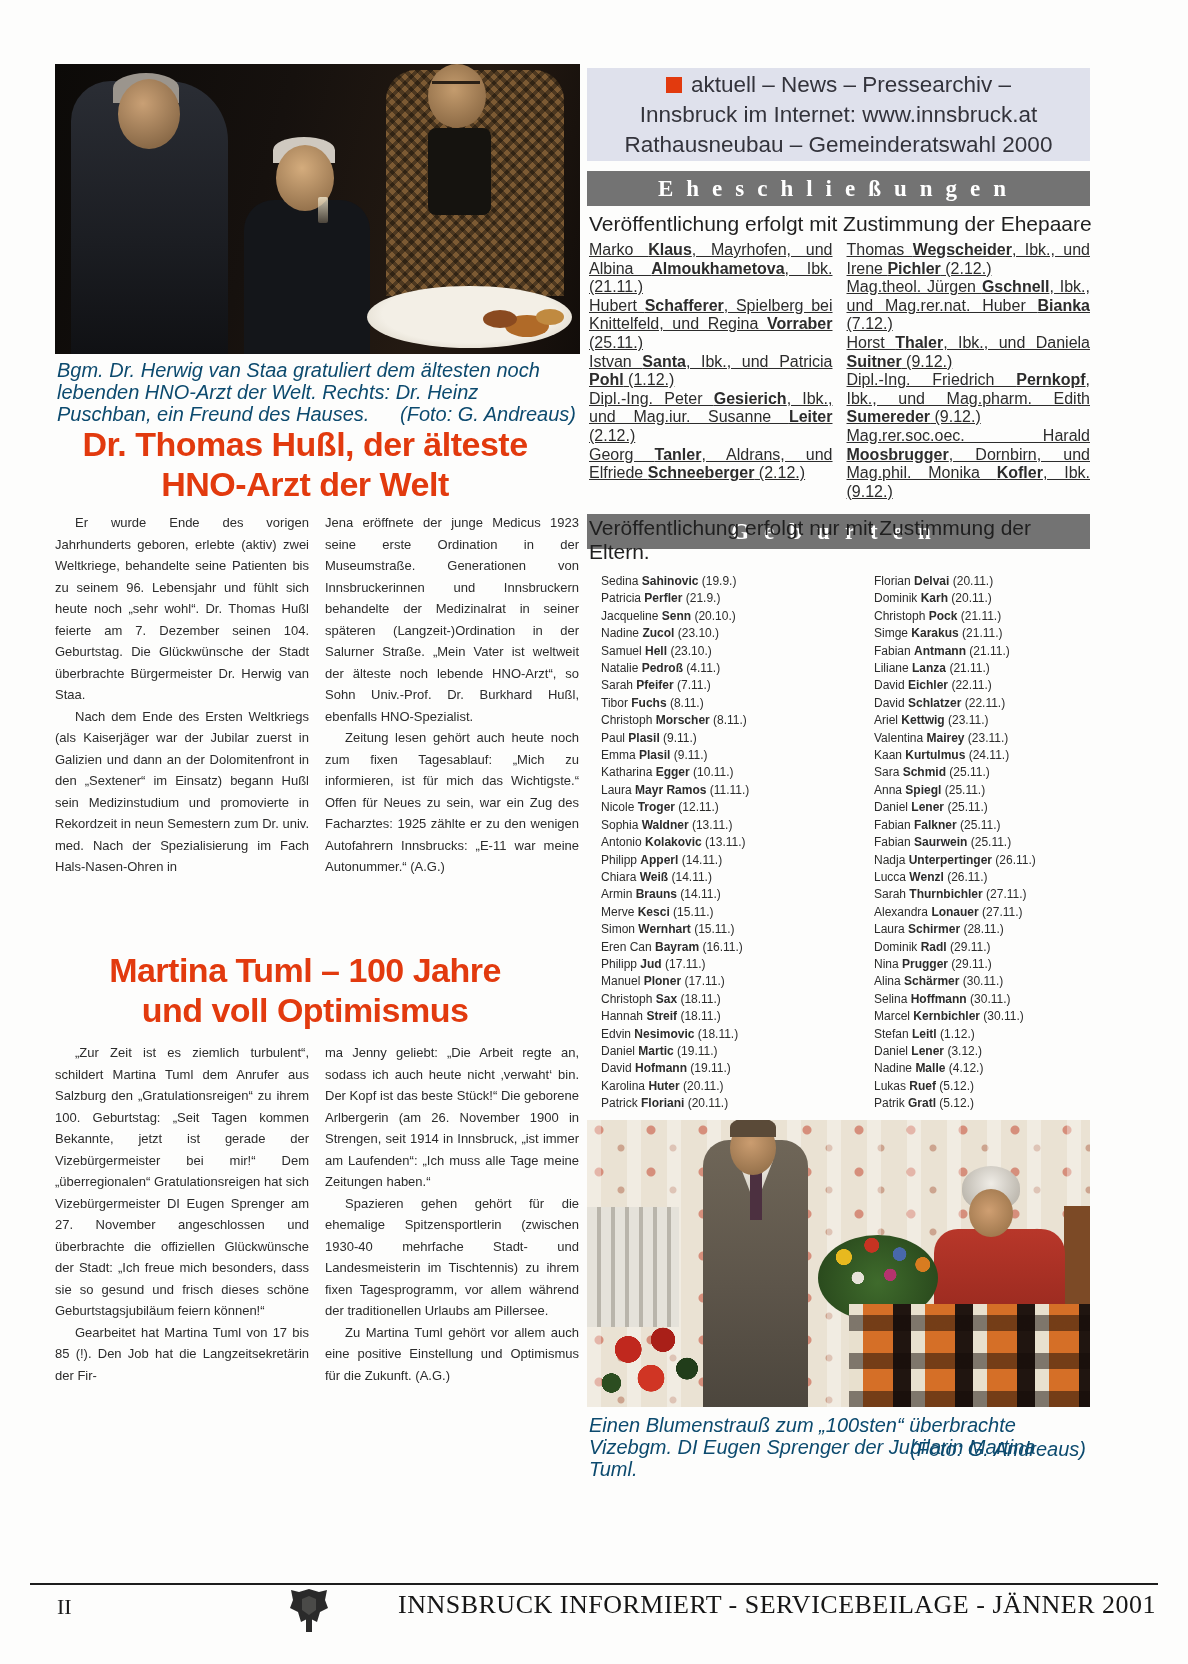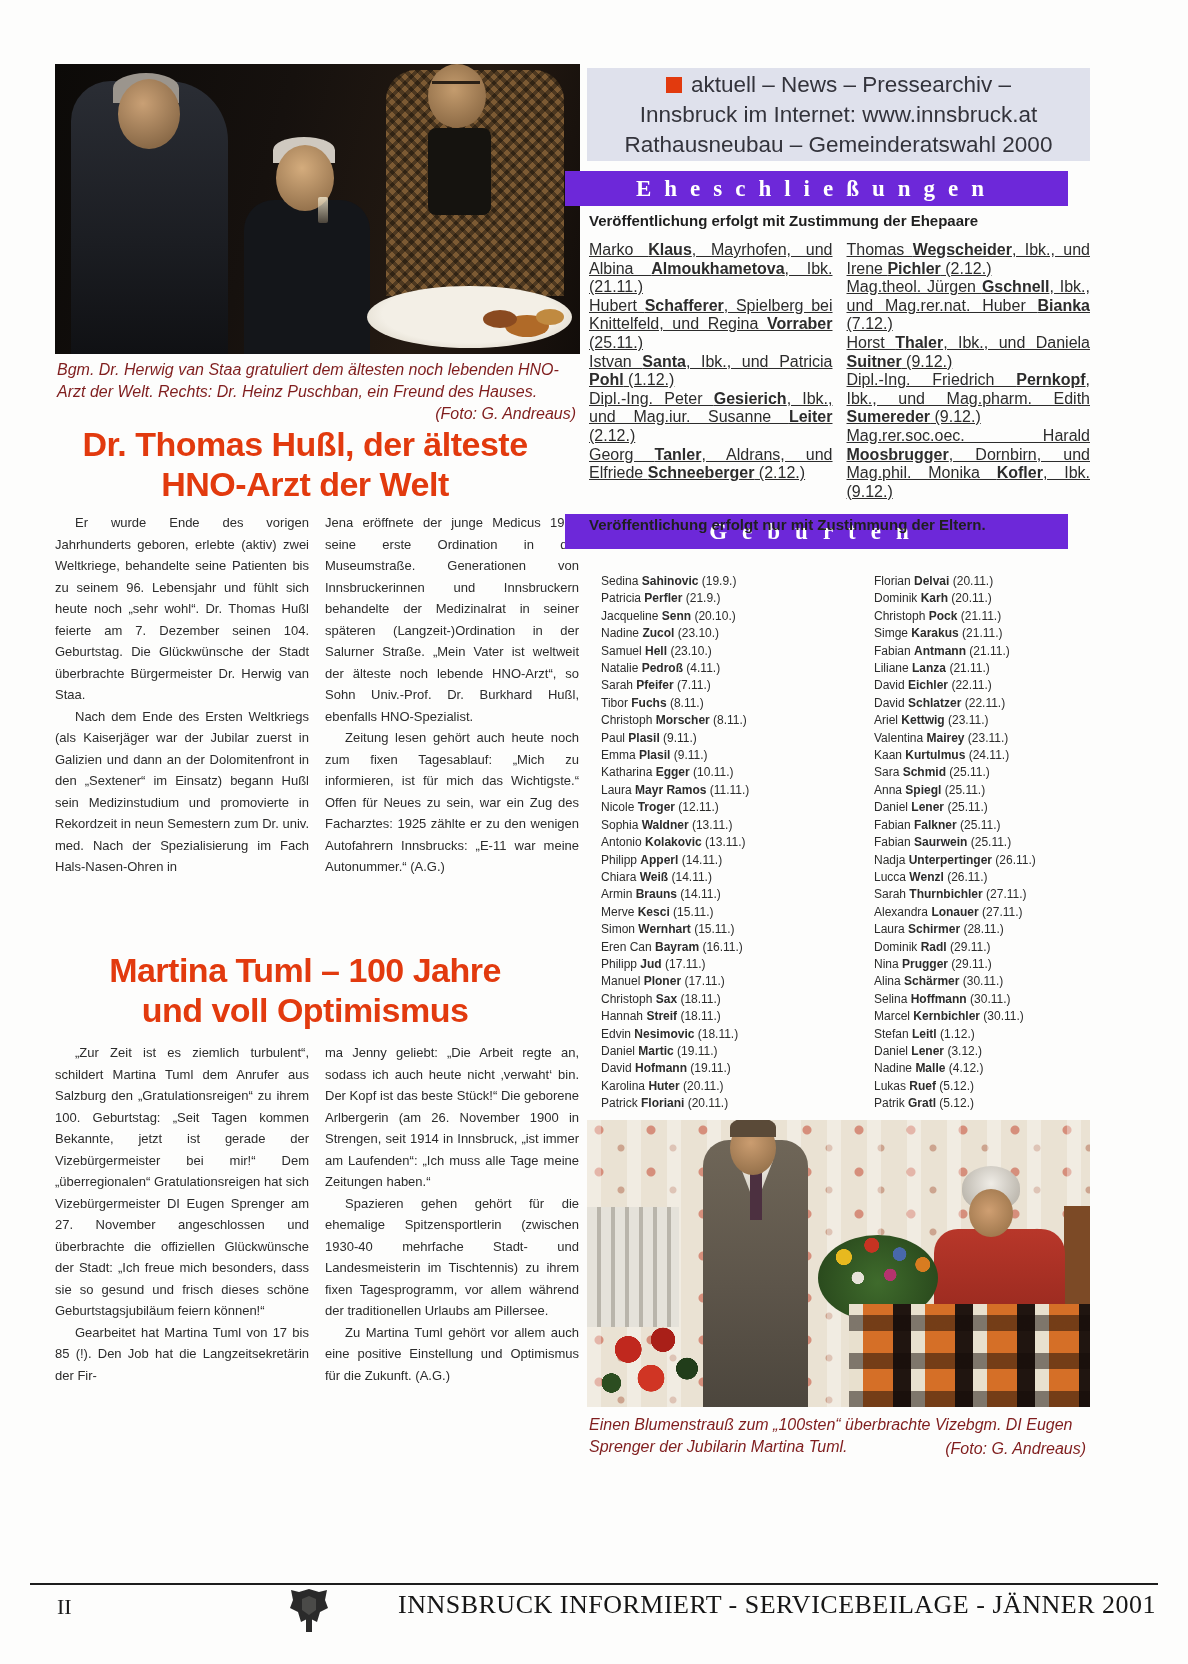--- a/index.html
+++ b/index.html
@@ -86,21 +86,21 @@
   .p2-woman-cardigan { position:absolute; left:69%; top:38%; width:26%; height:40%; border-radius:24px 24px 0 0;
     background:linear-gradient(180deg,#b8372a 0%,#9c2b20 70%); }
   .p2-chair { position:absolute; right:0; top:30%; width:26px; height:70%; background:#7c4a26; }
   .p2-chair2 { position:absolute; right:26px; top:55%; width:14px; height:45%; background:#8f5a30; }
   .p2-blanket { position:absolute; left:52%; bottom:0; width:48%; height:36%;
     background:
       repeating-linear-gradient(0deg, rgba(20,12,8,.5) 0 16px, transparent 16px 38px),
       repeating-linear-gradient(90deg, #e8e0ce 0 14px, #d56f27 14px 44px, #201510 44px 62px); }
 
   
-  .caption { position:absolute; font-style:italic; font-size:16px; line-height:22px; color:#7f1d1d; }
+  .caption { position:absolute; font-style:italic; font-size:20px; line-height:22px; color:#0c4a6e; }
   .caption .credit { position:absolute; right:2px; bottom:0; font-style:italic; }
   #caption1 { left:57px; top:359px; width:521px; height:66px; }
   #caption2 { left:589px; top:1414px; width:499px; height:46px; }
 
   
   .headline { position:absolute; left:40px; width:530px; text-align:center;
     font-weight:bold; color:#e23a0e; font-size:34px; line-height:40px; white-space:pre-line;
     letter-spacing:-0.5px; }
   #headline1 { top:424px; }
   #headline2 { top:950px; }
@@ -111,26 +111,26 @@
   #article2 { top:1042px; }
   .col { width:254px; font-size:13px; line-height:21.5px; text-align:justify; color:#2c2c2c; }
   .col p { text-indent:20px; }
   .col.cont p:first-child { text-indent:0; }
 
   
   #netbox { position:absolute; left:587px; top:68px; width:503px; height:93px;
     background:#dfe1ec; text-align:center; font-size:22.5px; line-height:30px;
     color:#33333b; padding-top:2px; }
   .bullet { display:inline-block; width:16px; height:16px; background:#e23a0e; margin-right:9px; vertical-align:-1px; }
-  .bar { position:absolute; left:565px; width:503px; height:35px; background:#6d28d9;
+  .bar { position:absolute; left:587px; width:503px; height:35px; background:#737373;
     color:#ffffff; font-family:"Liberation Serif", serif; font-weight:bold;
     text-align:center; line-height:35px; font-size:23px; }
   #ehebar { top:171px; letter-spacing:13px; }
   #gebbar { top:502px; letter-spacing:15px;margin-top:12px; }
-  .subline { position:absolute; left:589px; width:503px; font-weight:bold; font-size:15px; color:#1f1f1f; }
+  .subline { position:absolute; left:589px; width:503px; font-weight:normal; font-size:21px; color:#1f1f1f; }
   #sub1 { top:212px; }
   #sub2 { top:516px; }
 
   .listwrap { position:absolute; left:589px; width:501px; display:flex; gap:14px; }
   #marriages { top:241px; }
   .mcol { width:244px; font-size:16px; line-height:18.6px; text-align:justify; color:#2c2c2c;text-decoration:underline; }
   #births { top:573px; }
   .bcol { width:243px; font-size:12px; line-height:17.4px; white-space:nowrap; color:#2c2c2c; }
   .bcol.left { padding-left:12px; }
   .bcol.right { padding-left:28px; }

